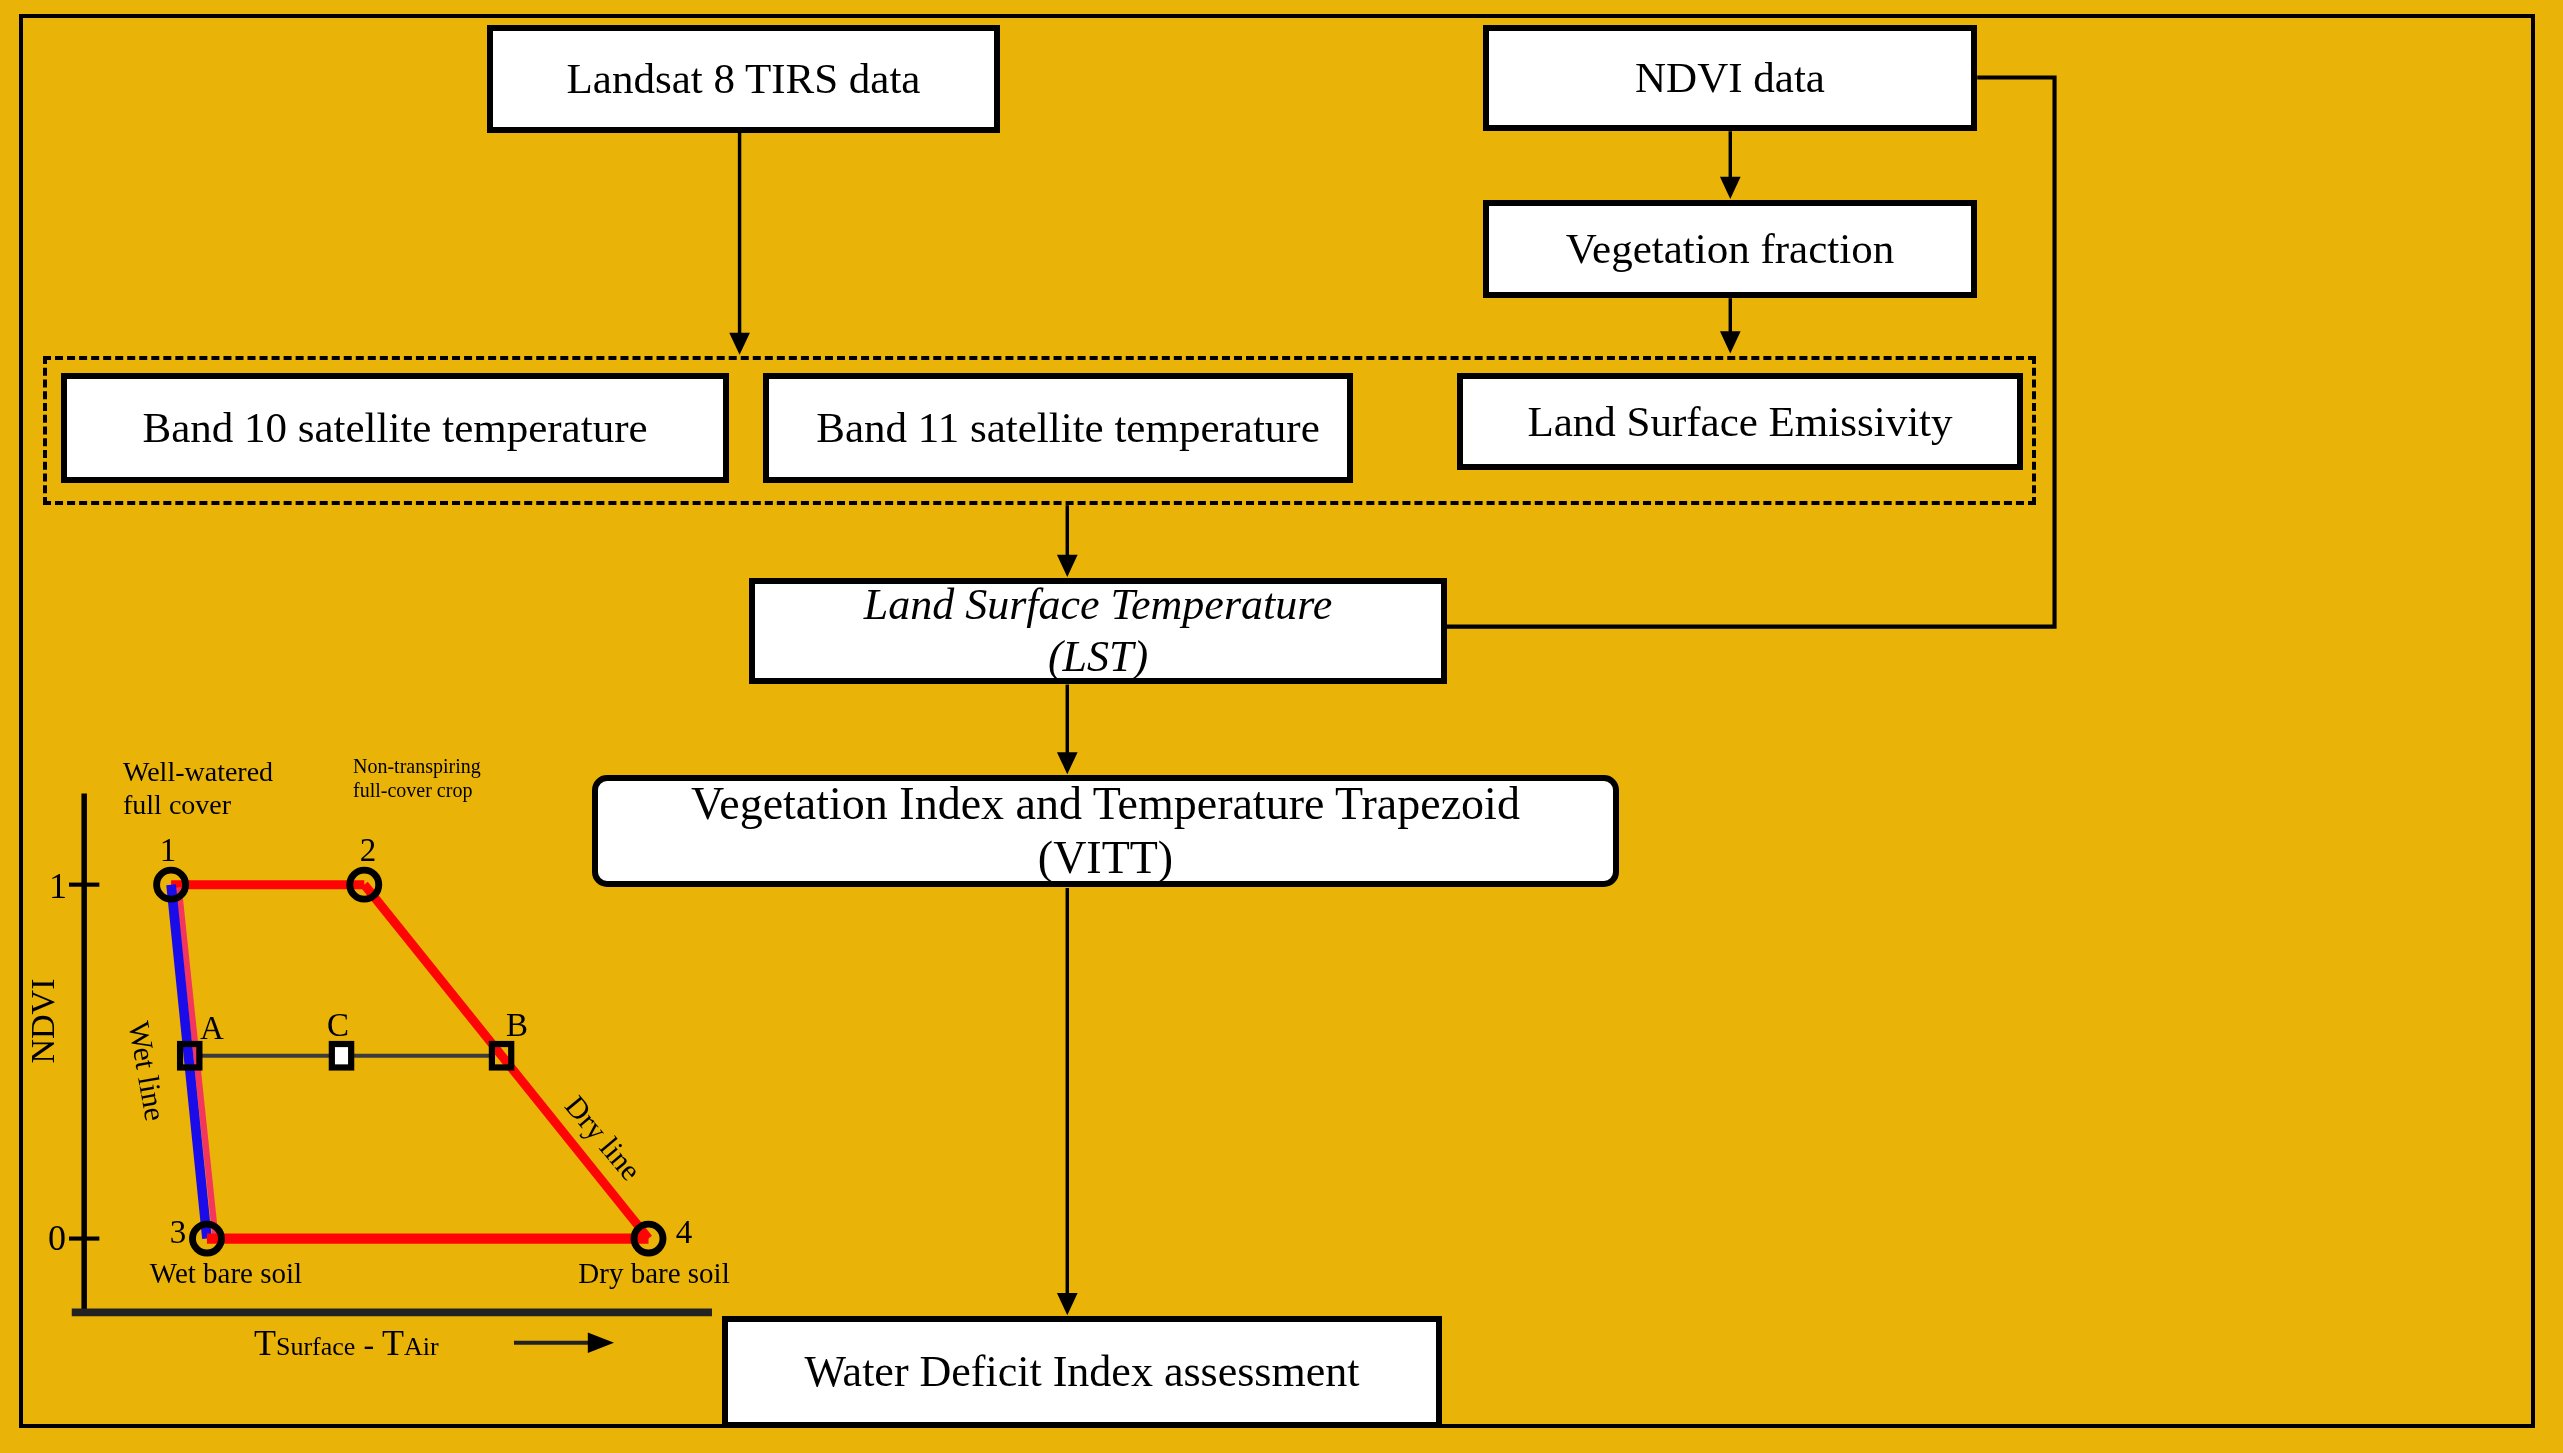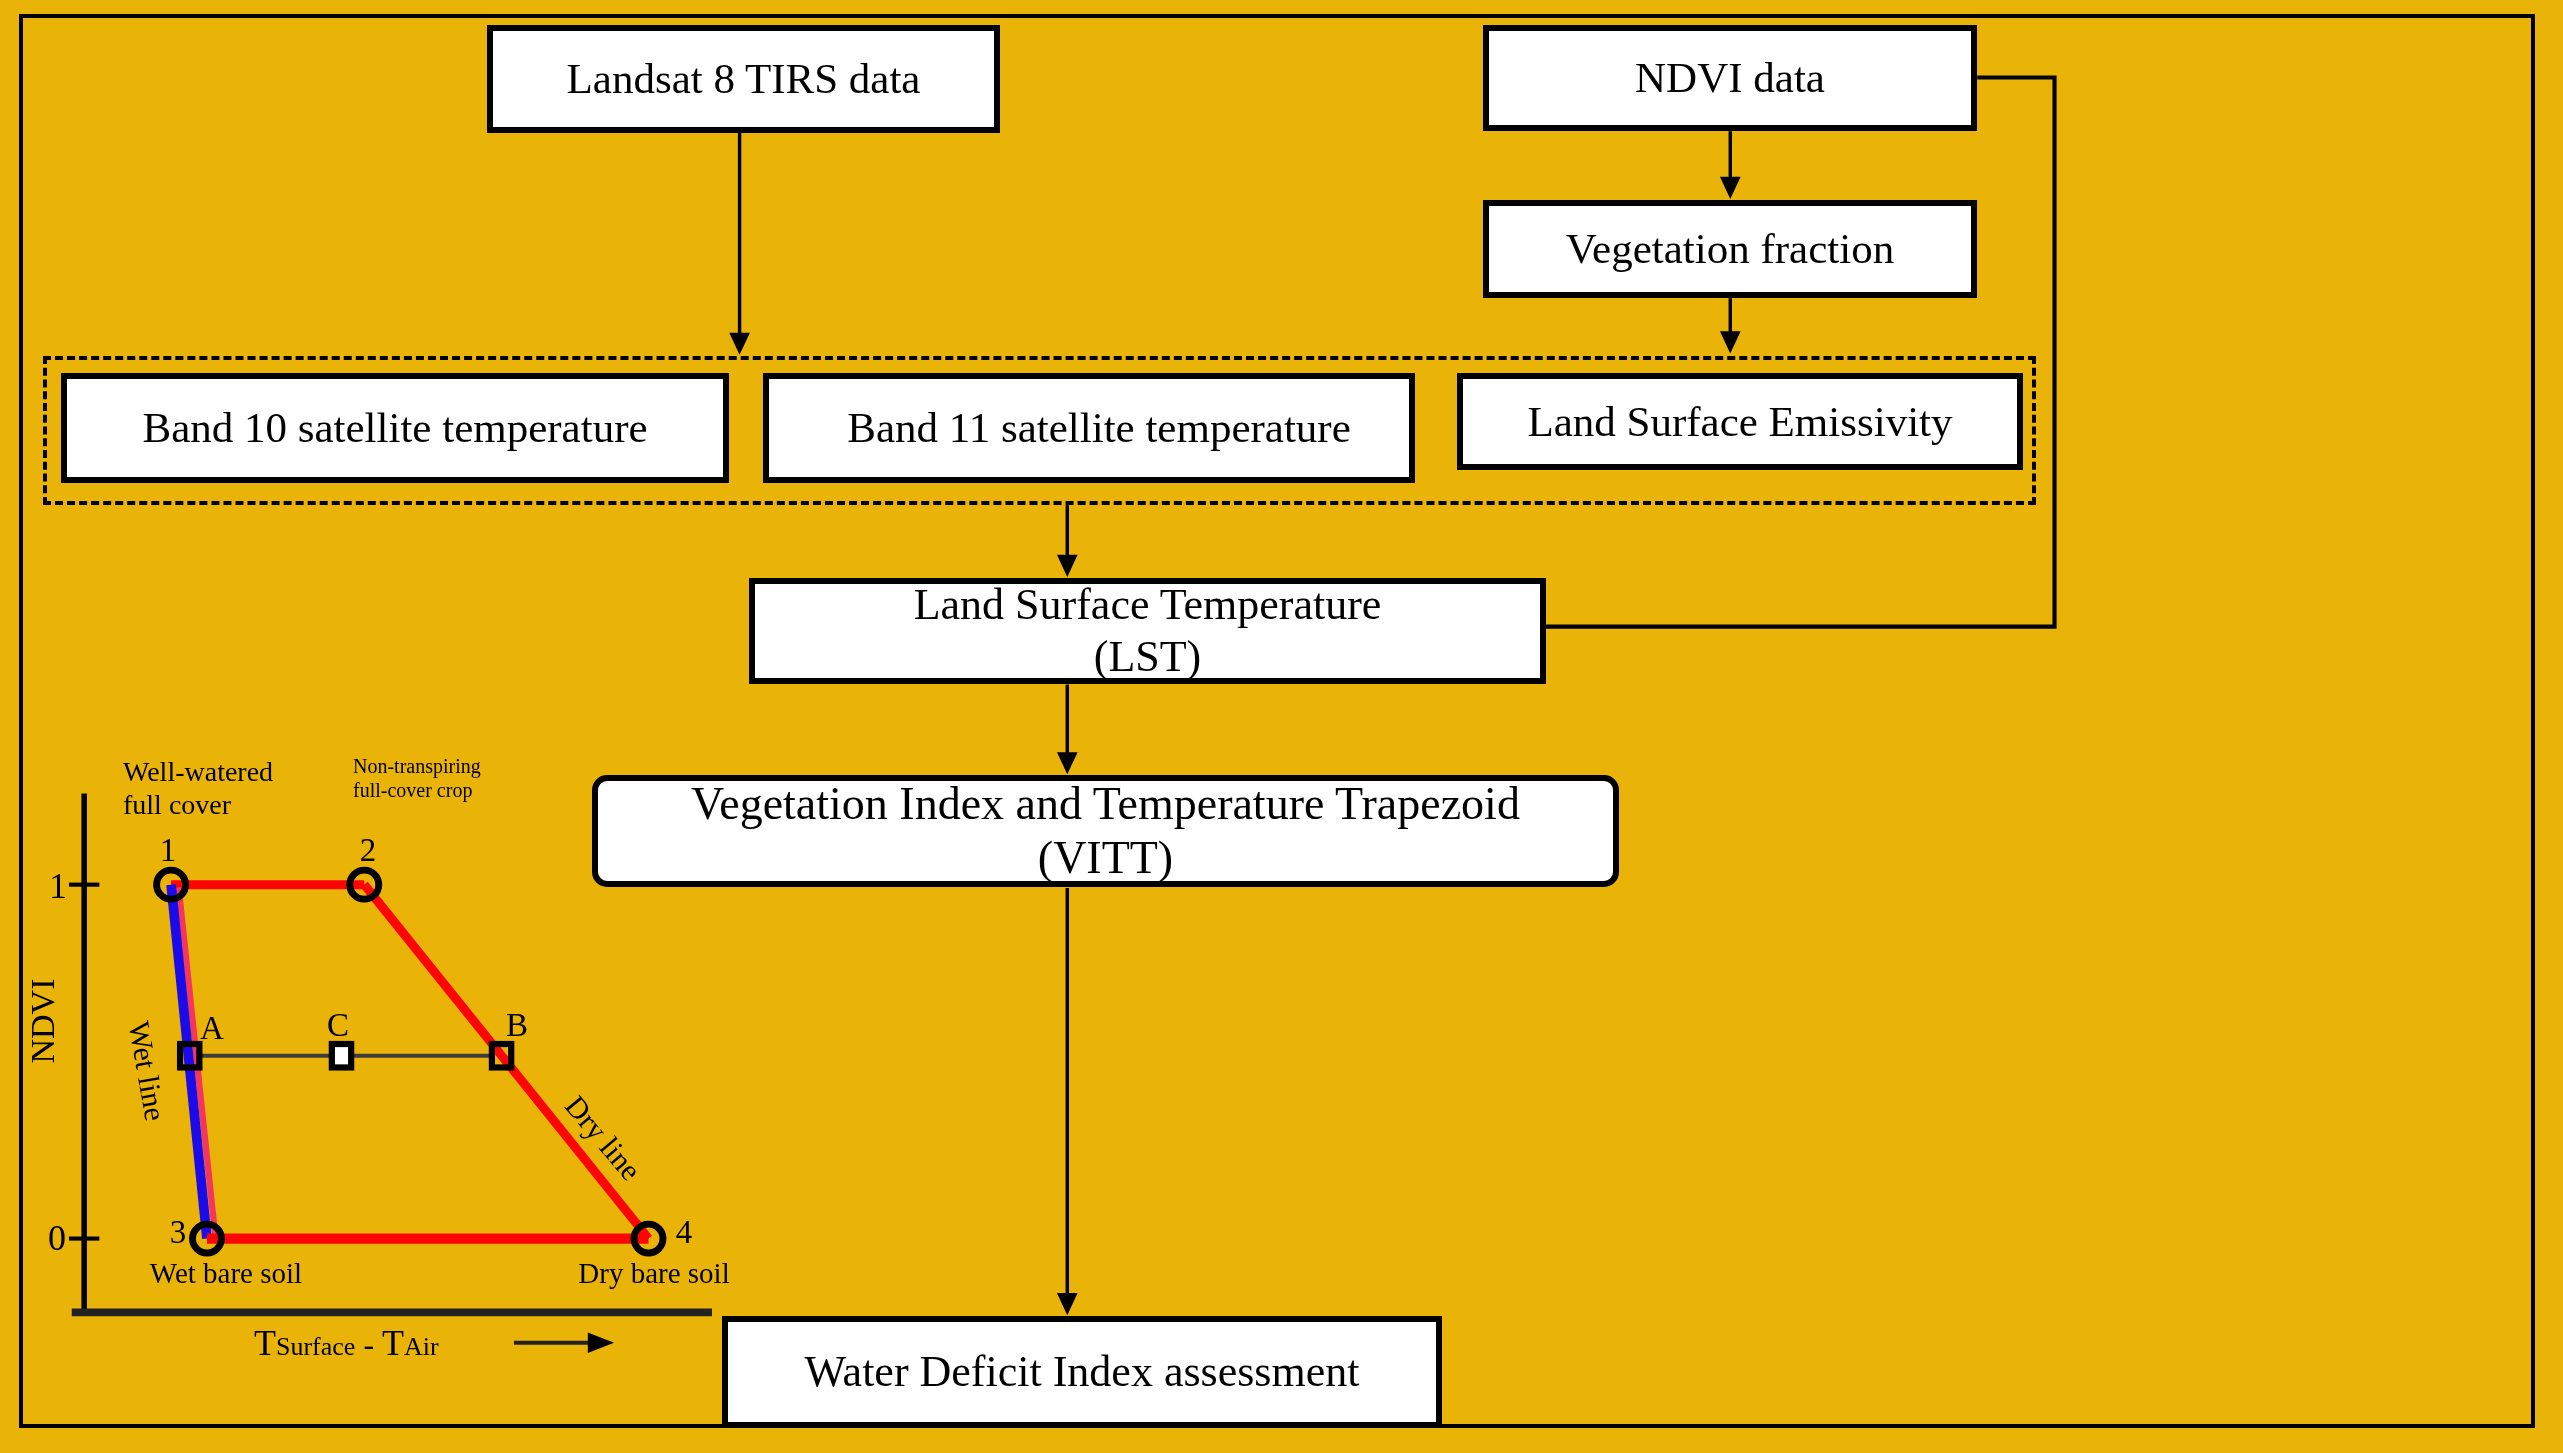--- a/index.html
+++ b/index.html
@@ -90,29 +90,29 @@
   </div>
 
   <div class="fbox" style="left:1483px;top:200px;width:494px;height:98px;font-size:43px;">
     <span>Vegetation fraction</span>
   </div>
 
   <div class="fbox" style="left:61px;top:373px;width:668px;height:110px;font-size:43px;">
     <span>Band 10 satellite temperature</span>
   </div>
 
-  <div class="fbox" style="left:763px;top:373px;width:652px;height:110px;font-size:43px;padding-left:20px;">
+  <div class="fbox" style="left:763px;top:373px;width:590px;height:110px;font-size:43px;padding-left:20px;">
     <span>Band 11 satellite temperature</span>
   </div>
 
   <div class="fbox" style="left:1457px;top:373px;width:566px;height:97px;font-size:43px;">
     <span>Land Surface Emissivity</span>
   </div>
 
-  <div class="fbox" style="left:749px;top:578px;width:797px;height:106px;font-size:44px;line-height:1.18;">
+  <div class="fbox" style="left:749px;top:578px;width:698px;height:106px;font-size:44px;line-height:1.18;font-style:italic;">
     <span>Land Surface Temperature</span>
     <span>(LST)</span>
   </div>
 
   <div class="fbox" style="left:592px;top:775px;width:1027px;height:112px;font-size:46px;line-height:1.18;border-radius:15px;">
     <span>Vegetation Index and Temperature Trapezoid</span>
     <span>(VITT)</span>
   </div>
 
   <div class="fbox" style="left:722px;top:1316px;width:720px;height:112px;font-size:44px;">

